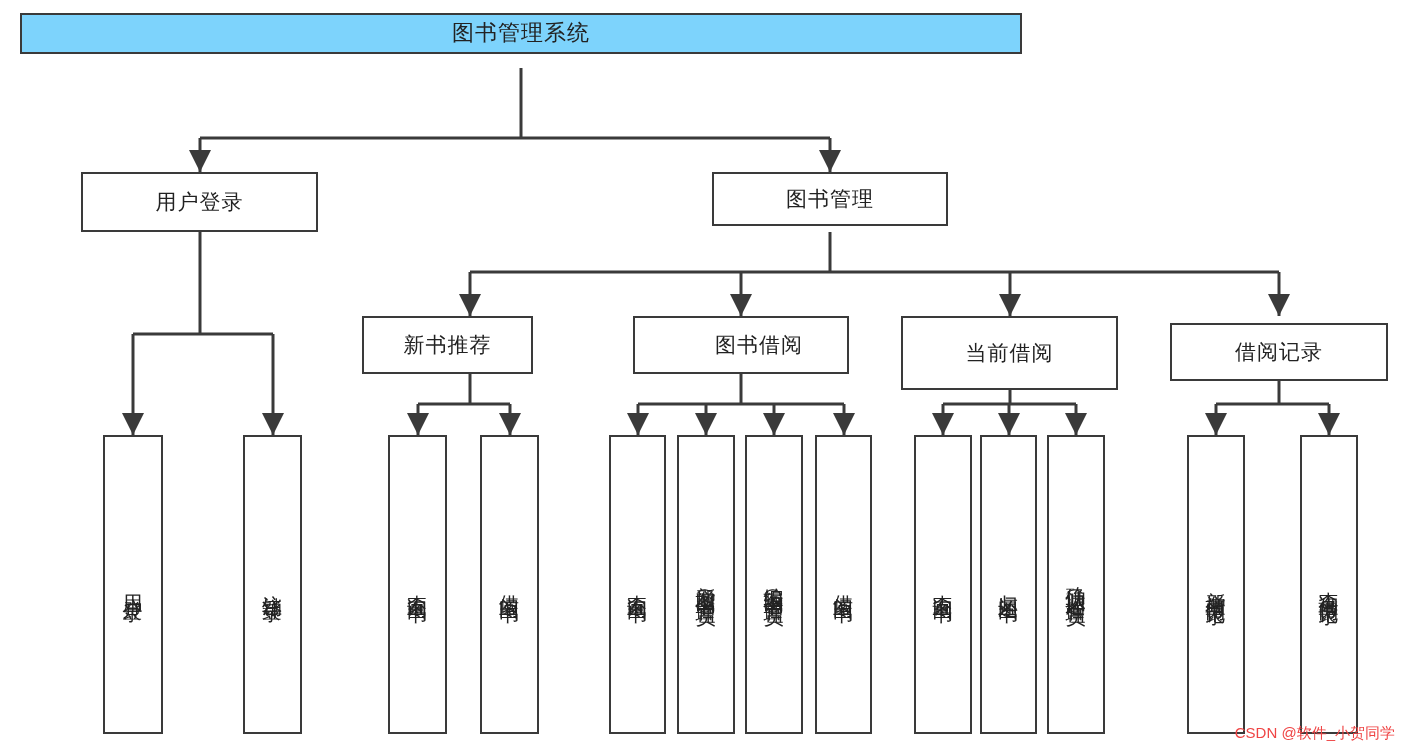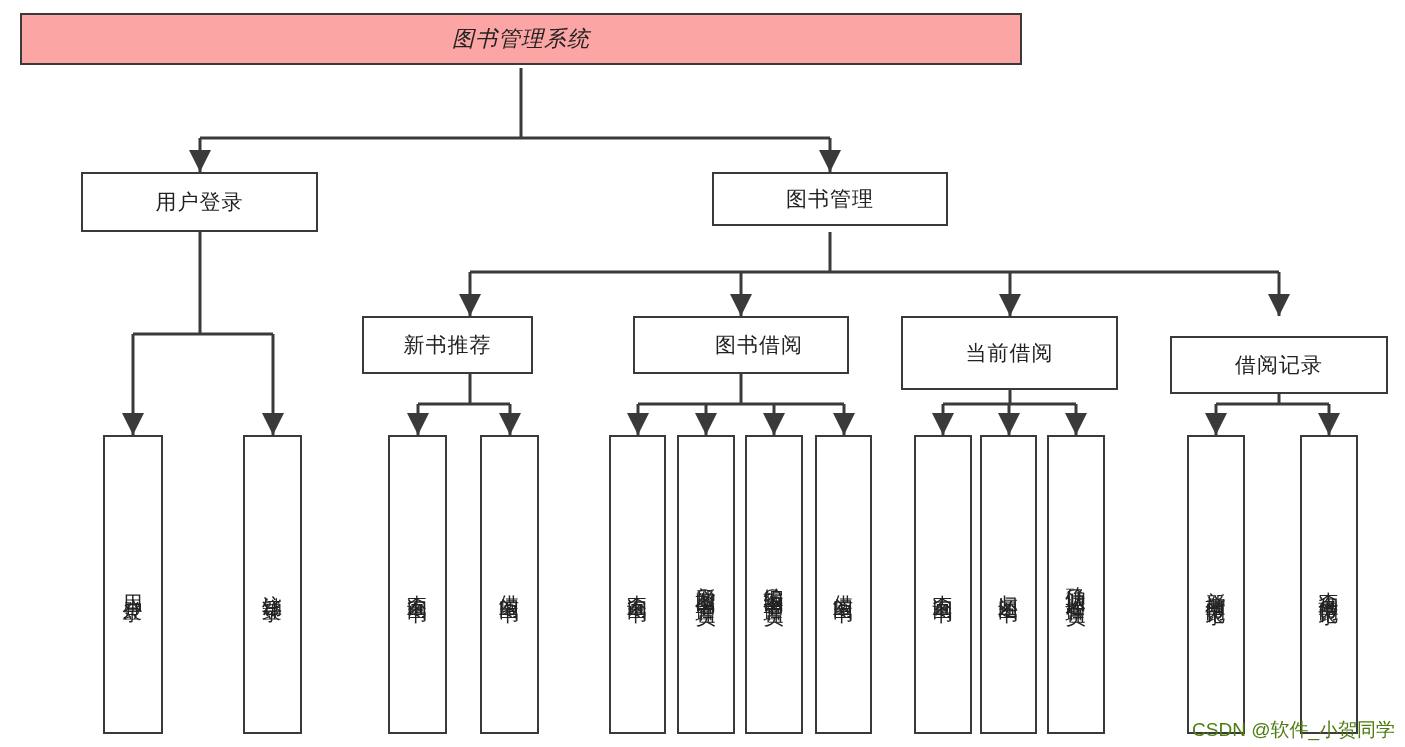--- a/index.html
+++ b/index.html
@@ -54,22 +54,22 @@
     letter-spacing: 3px;
     line-height: 1.0;
   }
   .node-box.level-0 .node-label { font-size: 22px; }
   .node-box.level-1 .node-label { font-size: 21px; }
   .node-box.level-2 .node-label { font-size: 21px; }
   #watermark {
     position: absolute;
     right: 10px;
     bottom: 4px;
-    font-size: 19px;
-    color: #4d7c0f;
+    font-size: 15px;
+    color: #ef4444;
     white-space: nowrap;
     user-select: none;
     font-family: "Liberation Sans", "DejaVu Sans", sans-serif;
   }
 </style>
 </head>
 <body>
 
 <div id="diagram-root">
   <svg id="diagram-svg" viewBox="0 0 1405 747" xmlns="http://www.w3.org/2000/svg">
@@ -120,39 +120,39 @@
       <line x1="1076" y1="404" x2="1076" y2="435" stroke="#3a3a3a" stroke-width="3" stroke-linecap="butt"></line>
       <polygon points="1065,413 1087,413 1076,435" fill="#3a3a3a"></polygon>
       <line x1="1279" y1="374" x2="1279" y2="404" stroke="#3a3a3a" stroke-width="3" stroke-linecap="butt"></line>
       <line x1="1216" y1="404" x2="1329" y2="404" stroke="#3a3a3a" stroke-width="3" stroke-linecap="butt"></line>
       <line x1="1216" y1="404" x2="1216" y2="435" stroke="#3a3a3a" stroke-width="3" stroke-linecap="butt"></line>
       <polygon points="1205,413 1227,413 1216,435" fill="#3a3a3a"></polygon>
       <line x1="1329" y1="404" x2="1329" y2="435" stroke="#3a3a3a" stroke-width="3" stroke-linecap="butt"></line>
       <polygon points="1318,413 1340,413 1329,435" fill="#3a3a3a"></polygon>
     </svg>
   <div id="node-layer">
-      <div class="node-box level-0" style="left: 20px; top: 13px; width: 1002px; height: 52px; border-color: rgb(58, 58, 58); background: #fca5a5; font-style: italic;">
+      <div class="node-box level-0" style="left: 20px; top: 13px; width: 1002px; height: 41px; border-color: rgb(58, 58, 58); background: #7dd3fc;">
         <span class="node-label" style="color: rgb(34, 34, 34);">图书管理系统</span>
       </div>
       <div class="node-box level-1" style="left: 81px; top: 172px; width: 237px; height: 60px; border-color: rgb(58, 58, 58); background: rgb(255, 255, 255);">
         <span class="node-label" style="color: rgb(34, 34, 34);">用户登录</span>
       </div>
       <div class="node-box level-1" style="left: 712px; top: 172px; width: 236px; height: 54px; border-color: rgb(58, 58, 58); background: rgb(255, 255, 255);">
         <span class="node-label" style="color: rgb(34, 34, 34);">图书管理</span>
       </div>
       <div class="node-box level-2" style="left: 362px; top: 316px; width: 171px; height: 58px; border-color: rgb(58, 58, 58); background: rgb(255, 255, 255);">
         <span class="node-label" style="color: rgb(34, 34, 34);">新书推荐</span>
       </div>
       <div class="node-box level-2" style="left: 633px; top: 316px; width: 216px; height: 58px; border-color: rgb(58, 58, 58); background: rgb(255, 255, 255);">
         <span class="node-label" style="color: rgb(34, 34, 34); margin-left: 36px;">图书借阅</span>
       </div>
       <div class="node-box level-2" style="left: 901px; top: 316px; width: 217px; height: 74px; border-color: rgb(58, 58, 58); background: rgb(255, 255, 255);">
         <span class="node-label" style="color: rgb(34, 34, 34);">当前借阅</span>
       </div>
-      <div class="node-box level-2" style="left: 1170px; top: 336px; width: 218px; height: 58px; border-color: rgb(58, 58, 58); background: rgb(255, 255, 255);">
+      <div class="node-box level-2" style="left: 1170px; top: 323px; width: 218px; height: 58px; border-color: rgb(58, 58, 58); background: rgb(255, 255, 255);">
         <span class="node-label" style="color: rgb(34, 34, 34);">借阅记录</span>
       </div>
       <div class="node-box level-3 vertical" style="left: 103px; top: 435px; width: 60px; height: 299px; border-color: rgb(58, 58, 58); background: rgb(255, 255, 255);">
         <span class="node-label" style="color: rgb(34, 34, 34);">用户登录</span>
       </div>
       <div class="node-box level-3 vertical" style="left: 243px; top: 435px; width: 59px; height: 299px; border-color: rgb(58, 58, 58); background: rgb(255, 255, 255);">
         <span class="node-label" style="color: rgb(34, 34, 34);">注销登录</span>
       </div>
       <div class="node-box level-3 vertical" style="left: 388px; top: 435px; width: 59px; height: 299px; border-color: rgb(58, 58, 58); background: rgb(255, 255, 255);">
         <span class="node-label" style="color: rgb(34, 34, 34);">查询图书</span>

